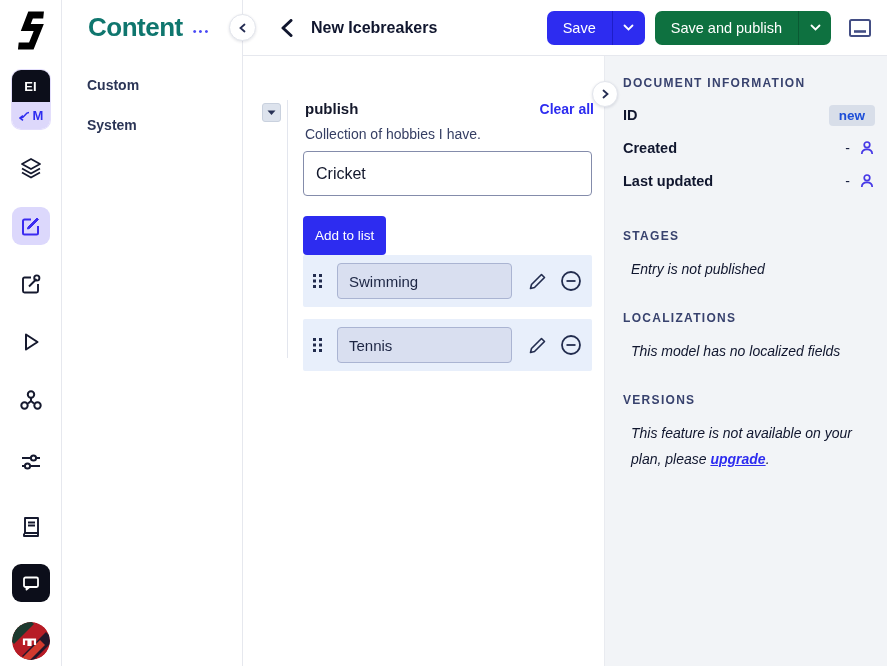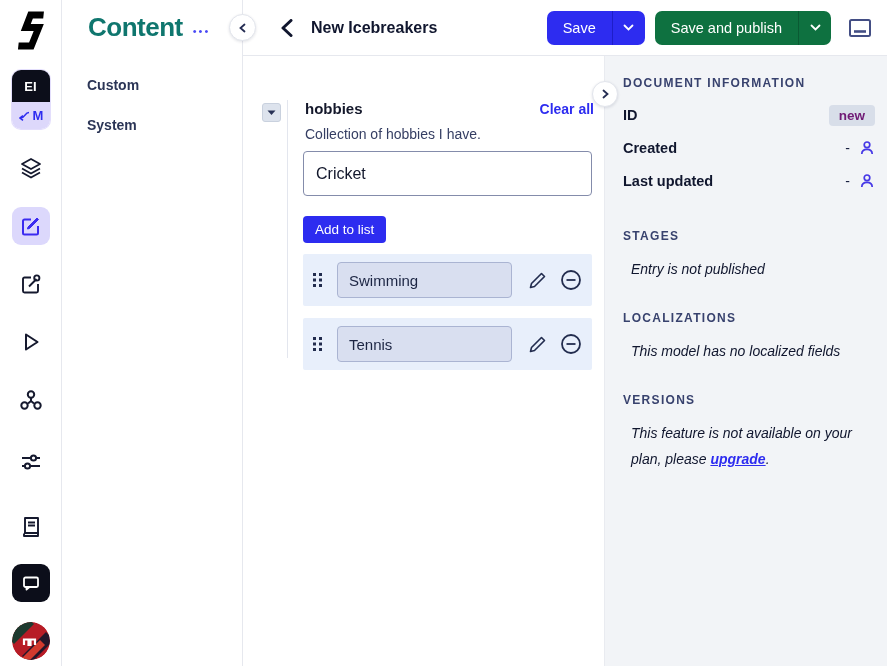--- a/index.html
+++ b/index.html
@@ -66,40 +66,40 @@
     color:#273155; font-size:9px; cursor:pointer; }
   .guide { position:absolute; left:44px; top:44px; width:1px; height:258px; background:#e3e6ee; }
   .fieldblock { position:absolute; left:60px; top:44px; width:291px; }
   .f-head { display:flex; align-items:baseline; justify-content:space-between; padding-left:2px; margin-bottom:9px; }
   .f-label { font-size:15px; font-weight:700; color:#14182b; }
   .f-clear { font-size:14px; font-weight:700; color:#2d2cf0; cursor:pointer; }
   .f-desc { font-size:14px; color:#353e63; padding-left:2px; margin-bottom:9px; }
   .f-input { width:289px; height:45px; border:1px solid #848cab; border-radius:4px; font-size:16px;
     color:#11162b; padding:0 12px; font-family:"Liberation Sans",sans-serif; background:#fff; outline:none; margin-bottom:20px; }
   .f-add { background:#2d2cf0; color:#fff; border:none; border-radius:4px; font-size:13.5px;
-    font-weight:500; padding:6px 12px; cursor:pointer; font-family:"Liberation Sans",sans-serif; margin-bottom:11px; display:block; }
+    font-weight:500; padding:12px 12px; cursor:pointer; font-family:"Liberation Sans",sans-serif; margin-bottom:0; display:block; }
   .item-row { width:289px; height:52px; background:#e8effb; border-radius:2px; display:flex;
     align-items:center; padding:0 10px 0 9px; margin-bottom:12px; }
   .drag { color:#222c4e; cursor:grab; display:flex; }
   .item-box { margin-left:14px; width:175px; height:36px; background:#d9dff0; border:1px solid #aab4d2;
     border-radius:4px; display:flex; align-items:center; padding-left:11px; font-size:15px; color:#1c2543; }
   .item-actions { margin-left:auto; display:flex; align-items:center; gap:13px; color:#222c4e; }
   .iact { cursor:pointer; display:flex; }
 
   
   .docpanel { width:283px; flex:0 0 283px; background:#f2f4f7; position:relative;
     padding:20px 12px 0 18px; border-left:1px solid #e9ebf0; }
   .expand-btn { position:absolute; left:-13px; top:25px; width:26px; height:26px; border-radius:50%;
     background:#fff; border:1px solid #e2e5ec; box-shadow:0 1px 3px rgba(20,24,60,.12);
     display:flex; align-items:center; justify-content:center; color:#242c52; cursor:pointer; }
   .dp-h { font-size:12px; font-weight:700; letter-spacing:1.3px; color:#38426e; margin-bottom:14px; }
   .dp-row { display:flex; align-items:center; justify-content:space-between; margin-bottom:11px; min-height:22px; }
   .dp-label { font-size:14.5px; font-weight:700; color:#10162e; }
   .dp-badge { background:#d8dee9; border-radius:4px; font-size:13.5px; font-weight:600;
-    color:#701a75; padding:3px 10px; }
+    color:#1d4ed8; padding:3px 10px; }
   .dp-val { display:flex; align-items:center; gap:9px; font-size:14px; color:#1a2140; }
   .dp-val .person { color:#4638e6; display:flex; }
   .dp-gap { height:26px; } .dp-gap-sm { height:14px; }
   .dp-italic { font-style:italic; font-size:14px; font-weight:500; color:#10162e;
     padding-left:8px; margin-bottom:14px; line-height:1.85; max-width:246px; }
   .dp-link { color:#2d2cf0; font-weight:700; text-decoration:underline; cursor:pointer; font-style:italic; }
 </style>
 </head>
 <body>
 
@@ -247,21 +247,21 @@
 
       <div class="editor">
         <div class="caret-btn">
           <svg width="9" height="6" viewBox="0 0 9 6">
               <path d="M0.5 0.5 L4.5 5 L8.5 0.5 Z" fill="#273155"></path>
             </svg>
         </div>
         <div class="guide"></div>
         <div class="fieldblock">
           <div class="f-head">
-            <div class="f-label">hobbies</div>
+            <div class="f-label">publish</div>
             <div class="f-clear">Clear all</div>
           </div>
           <div class="f-desc">Collection of hobbies I have.</div>
           <input class="f-input" type="text" value="Cricket" style="">
           <button class="f-add">Add to list</button>
 
           <div class="item-row">
             <span class="drag">
               <svg width="11" height="16" viewBox="0 0 11 16">
                   <g fill="#222c4e">

